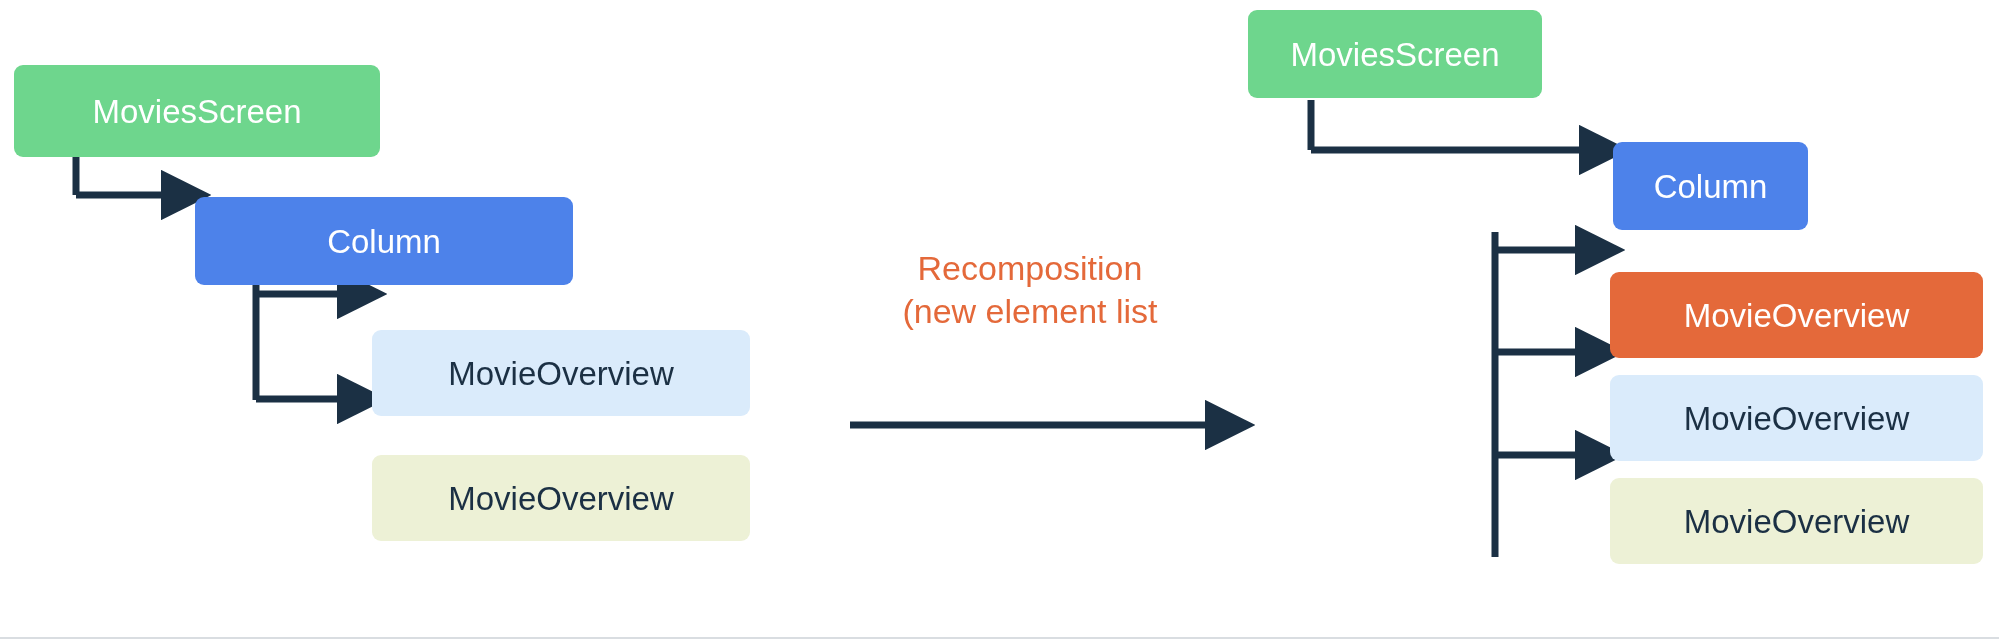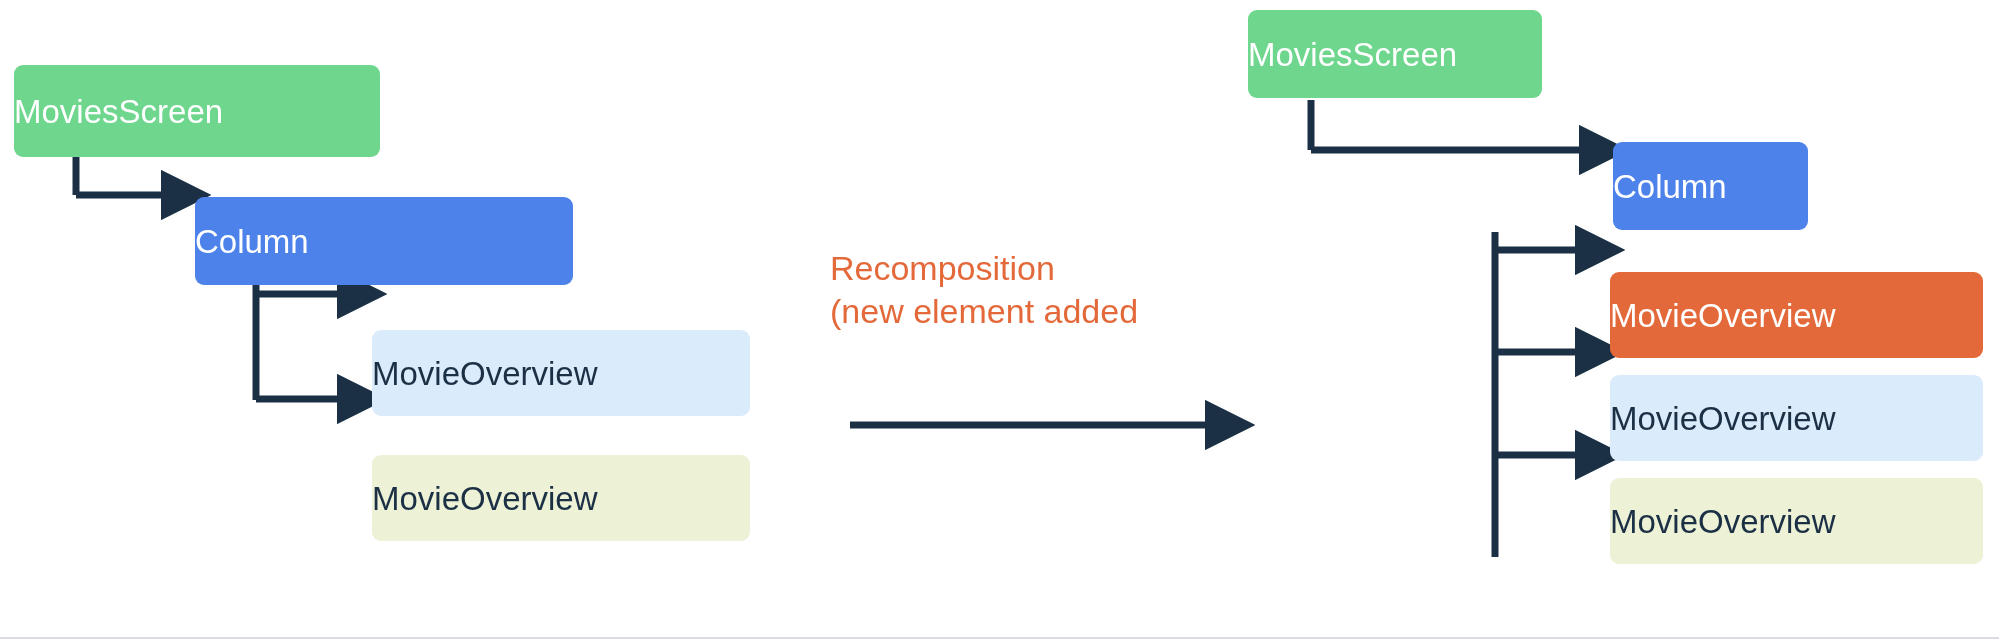--- a/index.html
+++ b/index.html
@@ -14,40 +14,40 @@
     position: relative;
     width: 1999px;
     height: 639px;
     background: #ffffff;
     overflow: hidden;
   }
   .node {
     position: absolute;
     display: flex;
     align-items: center;
-    justify-content: flex-start;
+    justify-content: center;
     border-radius: 9px;
     box-sizing: border-box;
     white-space: nowrap;
   }
   .node-label {
     display: block;
     line-height: 1;
   }
   .svg-layer {
     position: absolute;
     left: 0;
     top: 0;
     width: 1999px;
     height: 639px;
     pointer-events: none;
   }
   .caption {
     position: absolute;
-    text-align: left;
+    text-align: center;
     line-height: 1.26;
     white-space: nowrap;
   }
   .caption-line { display: block; }
   .bottom-rule {
     position: absolute;
     left: 0;
     right: 0;
     bottom: 0;
     height: 2px;
@@ -121,21 +121,21 @@
     </div>
 
     <div class="node" style="left:372px; top:455px; width:378px; height:86px;
                 background:#edf1d6; color:#1b3044; font-size:33px;">
       <span class="node-label">MovieOverview</span>
     </div>
   </div>
 
   <div class="caption" style="left:830px; top:247px; width:400px; color:#e4693a; font-size:34px;">
     <span class="caption-line">Recomposition</span>
-    <span class="caption-line">(new element added</span>
+    <span class="caption-line">(new element list</span>
   </div>
 
   <div>
 
     <div class="node" style="left:1248px; top:10px; width:294px; height:88px;
                 background:#6ed68d; color:#ffffff; font-size:33px;">
       <span class="node-label">MoviesScreen</span>
     </div>
 
     <div class="node" style="left:1613px; top:142px; width:195px; height:88px;

